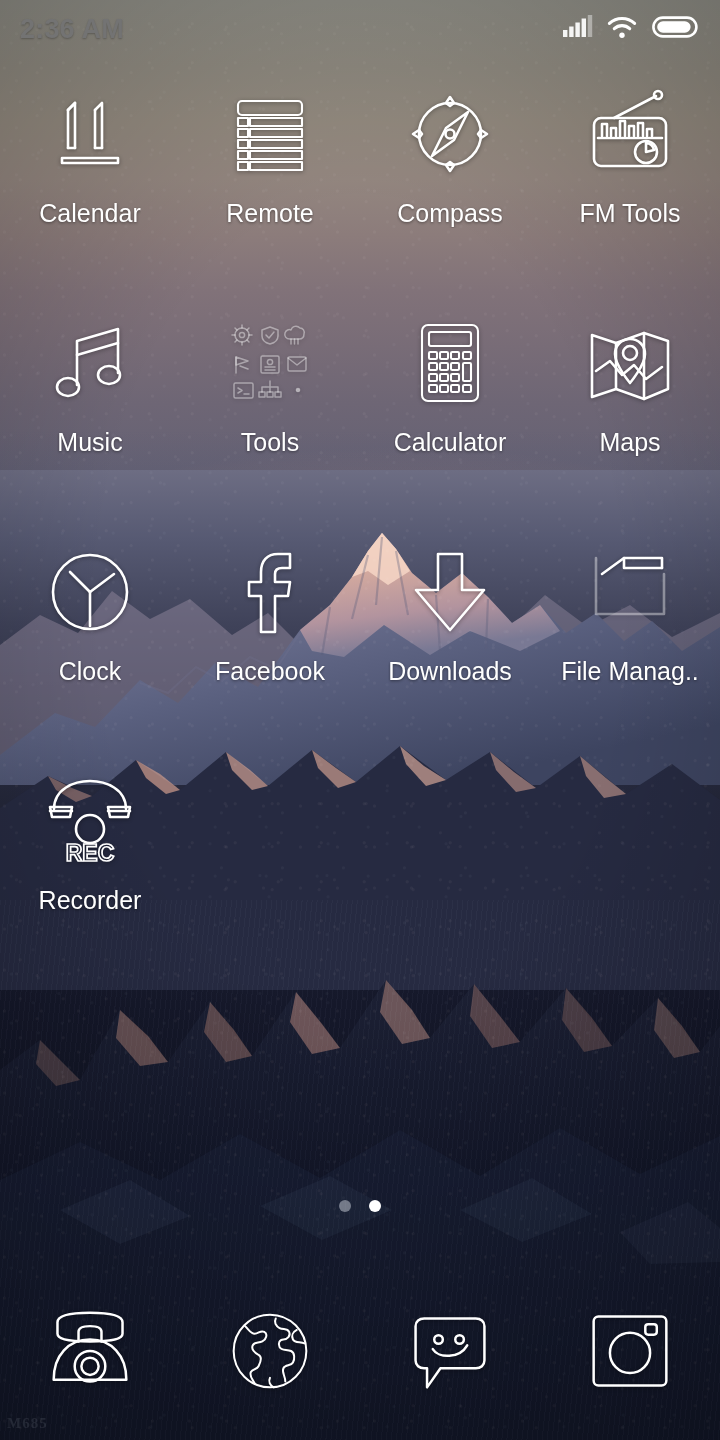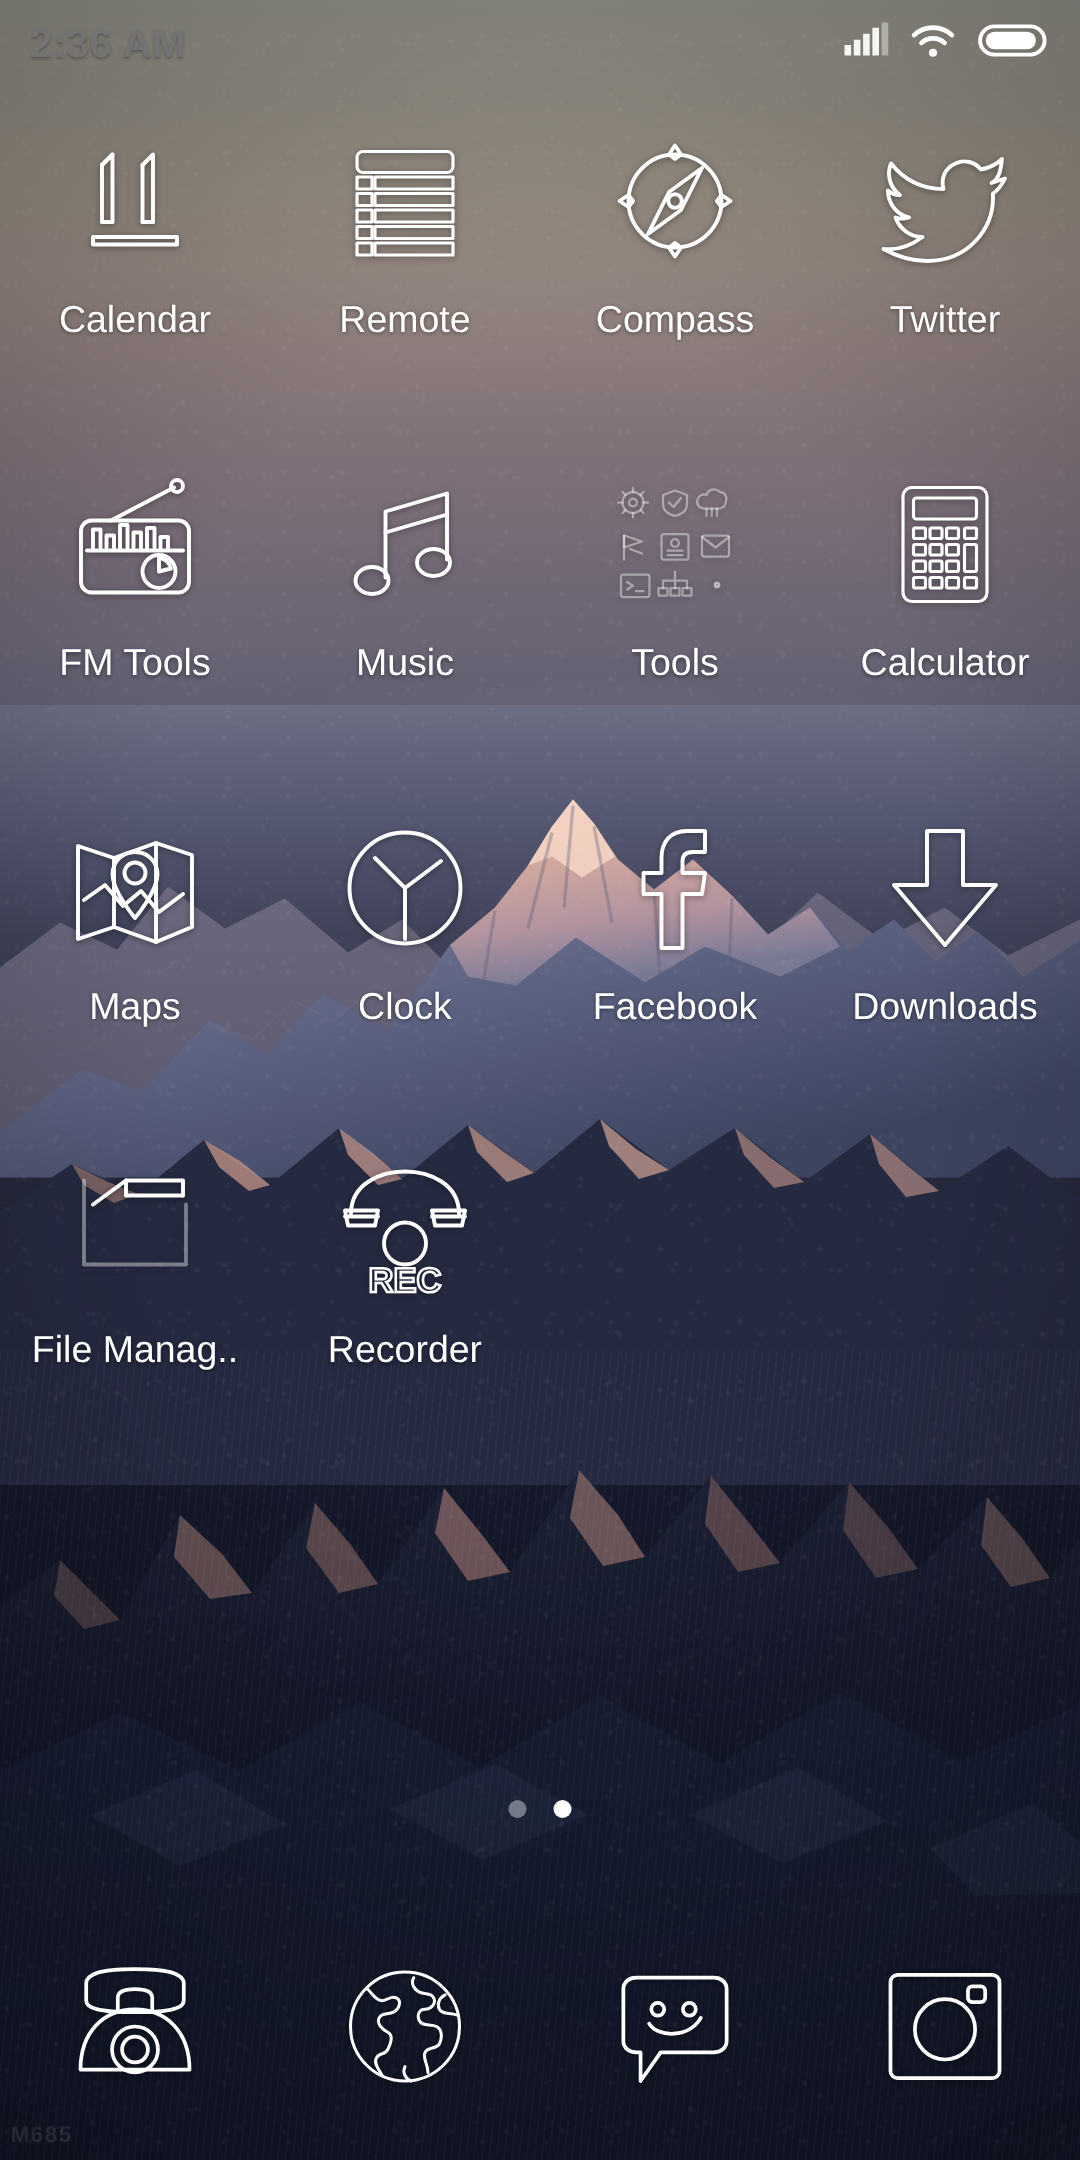--- a/index.html
+++ b/index.html
@@ -137,21 +137,21 @@
   .dock {
     position:absolute; left:0; top:1286px; width:720px; height:130px;
     display:grid; grid-template-columns:repeat(4,1fr); align-items:center;
   }
   .dockcell { display:flex; align-items:center; justify-content:center; cursor:pointer; }
   .dockicon { width:104px; height:104px; display:flex; align-items:center; justify-content:center; }
 
   
   .watermark {
     position:absolute; left:7px; top:1415px;
-    font-family:Liberation Sans, sans-serif;
+    font-family:Liberation Serif, serif;
     font-size:15px; font-weight:bold; letter-spacing:1px;
     color:rgba(150,155,170,.16);
   }
 
   svg { overflow:visible; }
   .ln { fill:none; stroke:#ffffff; stroke-width:2.6; stroke-linecap:round; stroke-linejoin:round; }
   .ln-thin { fill:none; stroke:#ffffff; stroke-width:2.1; stroke-linecap:round; stroke-linejoin:round; }
   .drop { filter:drop-shadow(0 1px 2px rgba(0,0,0,.38)); }
   .tools-mini { fill:none; stroke:rgba(255,255,255,.42); stroke-width:1.5; stroke-linejoin:round; stroke-linecap:round; }
 </style>
@@ -326,32 +326,20 @@
             <path d="M9 46 L15 42 L18 46 L15 50 Z"></path>
             <path d="M83 46 L77 42 L74 46 L77 50 Z"></path>
             <path d="M64 24 L50 52 L28 68 L42 40 Z"></path>
             <circle cx="46" cy="46" r="4.5"></circle>
           </g>
         </svg>
       </div>
       <div class="applabel">Compass</div>
     </div>
 
-    <div class="cell">
-      <div class="iconbox">
-        <svg class="drop" width="92" height="92" viewBox="0 0 92 92">
-          <path class="ln" d="M84 18 C80 22 75 24 70 25 C66 20 59 18 53 21 C46 24 43 31 45 38
-                               C30 38 18 31 10 21 C7 28 9 37 16 42 C13 42 10 41 8 39
-                               C8 48 14 55 22 57 C19 58 16 58 13 57 C16 65 23 70 31 70
-                               C23 76 14 79 5 78 C14 83 24 86 34 86 C62 86 78 64 78 44
-                               C78 43 78 42 78 41 C81 39 84 35 86 31 C83 32 80 33 77 34 C81 32 83 28 84 18 Z"></path>
-        </svg>
-      </div>
-      <div class="applabel">Twitter</div>
-    </div>
 
     <div class="cell">
       <div class="iconbox">
         <svg class="drop" width="92" height="92" viewBox="0 0 92 92">
           <g class="ln">
             <path d="M30 30 L72 8"></path>
             <circle cx="74" cy="7" r="4"></circle>
             <rect x="10" y="30" width="72" height="48" rx="7"></rect>
             <path d="M18 48 L18 36 L23 36 L23 48 M27 48 L27 40 L32 40 L32 48
                      M36 48 L36 33 L41 33 L41 48 M45 48 L45 38 L50 38 L50 48

